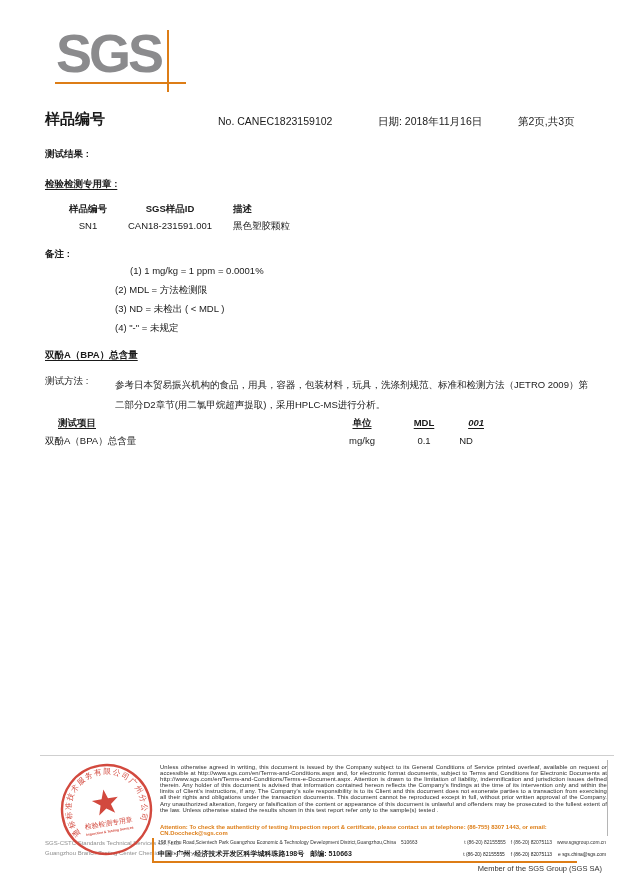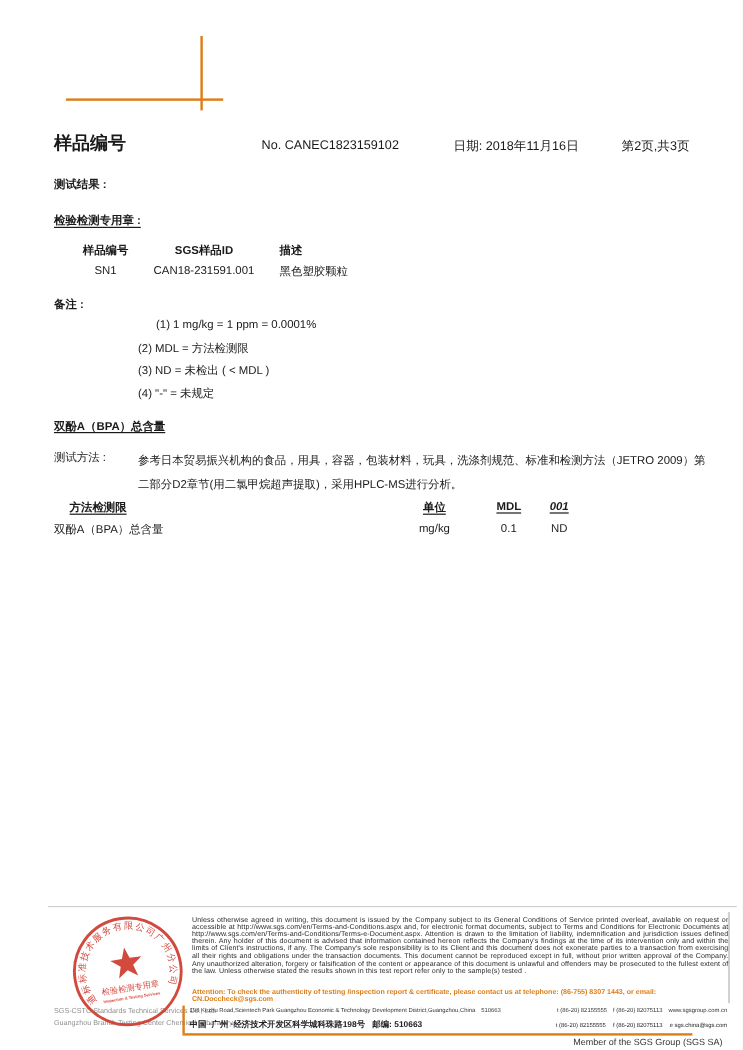--- a/index.html
+++ b/index.html
@@ -45,21 +45,21 @@
   .remark-item { left:115px; }
 
   .bpa-heading { left:45px; top:349px; }
   .method-label { left:45px; top:375px; }
   .method-text { left:115px; top:375px; width:478px; line-height:20px; }
 
   
   .r-h1 { left:58px; top:417px; }
   .r-h2 { left:342px; top:417px; width:40px; }
   .r-h3 { left:404px; top:417px; width:40px; }
-  .r-h4 { left:448px; top:417px; width:36px; font-style:italic; }
+  .r-h4 { left:448px; top:417px; width:36px; font-style:italic;text-align:right; }
   .r-c1 { left:45px; top:435px; }
   .r-c2 { left:342px; top:435px; width:40px; }
   .r-c3 { left:404px; top:435px; width:40px; }
   .r-c4 { left:448px; top:435px; width:36px; }
 
   
   .footer-sep { left:40px; top:755px; width:574px; height:1px; background:#cfcfcf; }
   .footer-right-line { left:607px; top:760px; width:1px; height:76px; background:#b5b5b5; }
 
   .legal-block {
@@ -96,20 +96,21 @@
   .stamp {
     left:58px; top:761px; width:97px; height:97px;
     transform:rotate(-9deg); opacity:0.92;
   }
 </style>
 </head>
 <body>
 
 <div class="page">
 
+  <div class="abs sgs-logo">SGS</div>
   <div class="abs logo-hline"></div>
   <div class="abs logo-vline"></div>
 
   <div class="abs doc-title">样品编号</div>
   <div class="abs report-no">No. CANEC1823159102</div>
   <div class="abs report-date">日期: 2018年11月16日</div>
   <div class="abs page-info">第2页,共3页</div>
 
   <div class="abs body-text bold results-label">测试结果 :</div>
 
@@ -124,21 +125,21 @@
   <div class="abs body-text bold remarks-heading">备注 :</div>
   <div class="abs body-text remark-item" style="top:265px;margin-left:15px;">(1) 1 mg/kg = 1 ppm = 0.0001%</div>
   <div class="abs body-text remark-item" style="top:284px;">(2) MDL = 方法检测限</div>
   <div class="abs body-text remark-item" style="top:303px;">(3) ND = 未检出 ( &lt; MDL )</div>
   <div class="abs body-text remark-item" style="top:322px;">(4) "-" = 未规定</div>
 
   <div class="abs body-text bold ul bpa-heading">双酚A（BPA）总含量</div>
   <div class="abs body-text method-label">测试方法 :</div>
   <div class="abs body-text method-text">参考日本贸易振兴机构的食品，用具，容器，包装材料，玩具，洗涤剂规范、标准和检测方法（JETRO 2009）第二部分D2章节(用二氯甲烷超声提取)，采用HPLC-MS进行分析。</div>
 
-  <div class="abs body-text bold ul r-h1">方法检测限</div>
+  <div class="abs body-text bold ul r-h1">测试项目</div>
   <div class="abs body-text bold ul center r-h2">单位</div>
   <div class="abs body-text bold ul center r-h3">MDL</div>
   <div class="abs body-text bold ul center r-h4">001</div>
   <div class="abs body-text r-c1">双酚A（BPA）总含量</div>
   <div class="abs body-text center r-c2">mg/kg</div>
   <div class="abs body-text center r-c3">0.1</div>
   <div class="abs body-text center r-c4">ND</div>
 
   <div class="abs footer-sep"></div>
   <div class="abs footer-right-line"></div>

